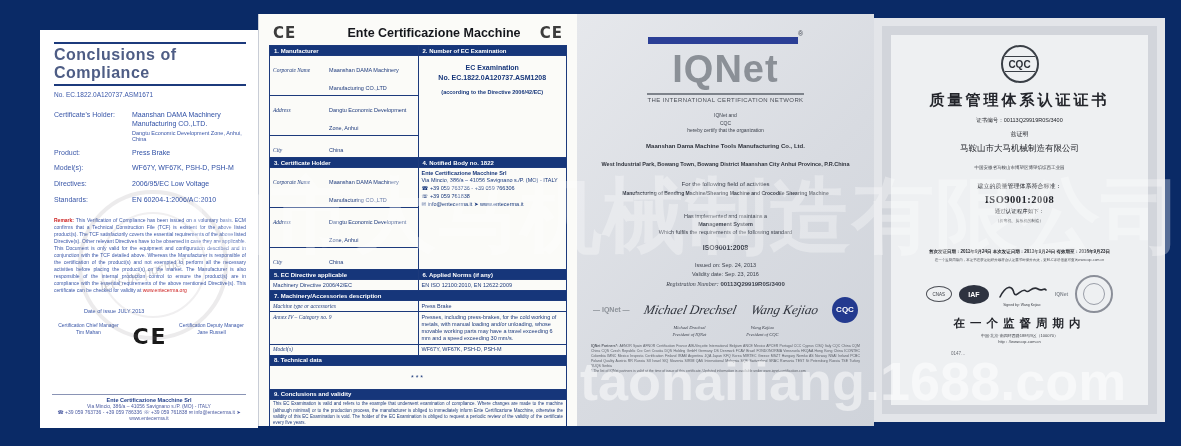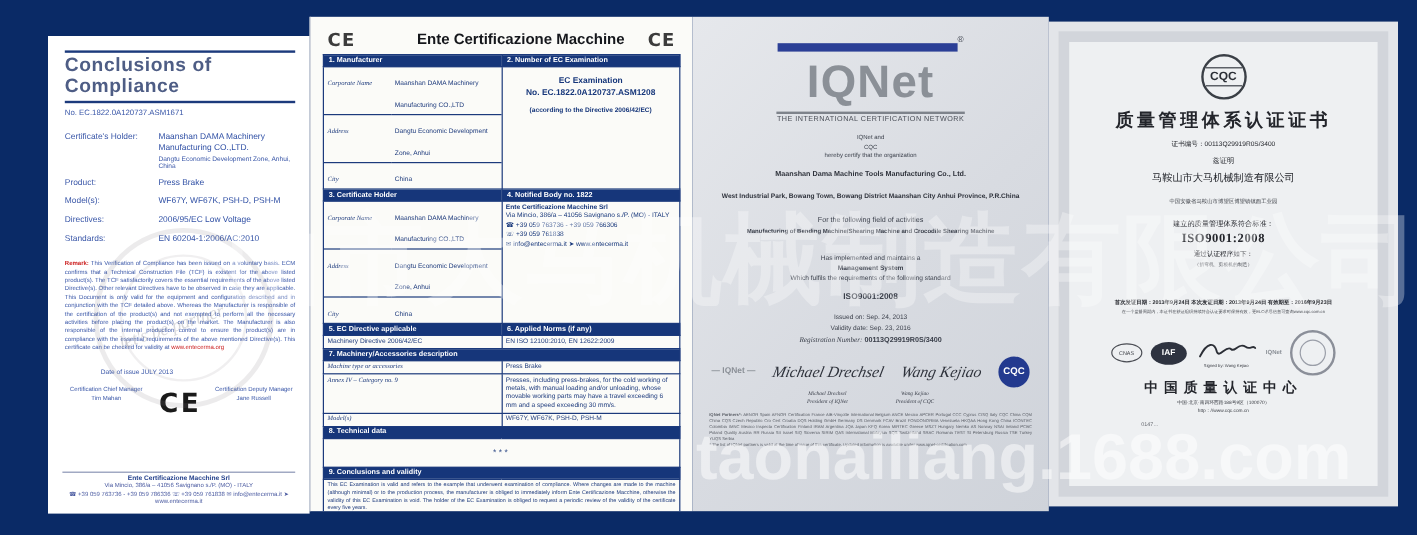--- a/index.html
+++ b/index.html
@@ -376,21 +376,21 @@
           <svg class="sigsvg" viewBox="0 0 52 22">
             <path d="M4 16 C 10 4, 16 4, 18 12 C 20 18, 26 6, 30 10 C 33 13, 36 4, 42 8 C 46 11, 48 6, 50 9" fill="none" stroke="#2b2e36" stroke-width="1.6" stroke-linecap="round"></path>
           </svg>
           <span class="signedby">Signed by: Wang Kejiao</span>
         </div>
         <span class="iqtiny">IQNet</span>
         <div class="seal4">
           <div class="inner"></div>
         </div>
       </div>
-      <div class="org">中国质量认证中心</div>
+      <div class="org">在一个监督周期内</div>
       <div class="orgaddr">
         <div>中国·北京·南四环西路188号9区（100070）</div>
         <div>http：//www.cqc.com.cn</div>
       </div>
       <div class="serial">0147…</div>
     </div>
   </div>
 
   <div class="wm-cn">山市大马机械制造有限公司</div>
   <div class="wm-1688">taonailiang.1688.com</div>

